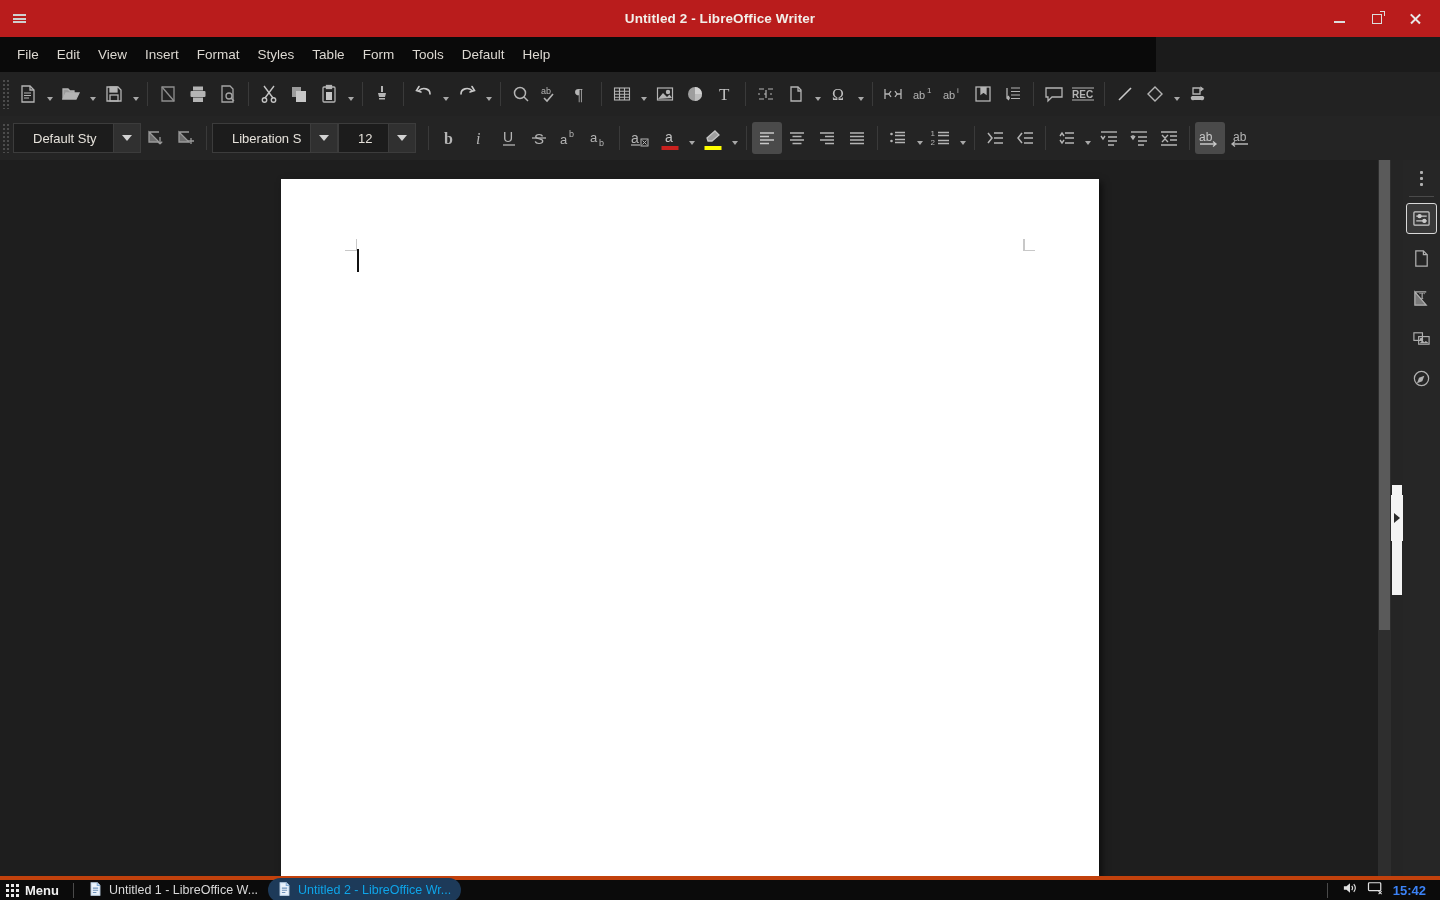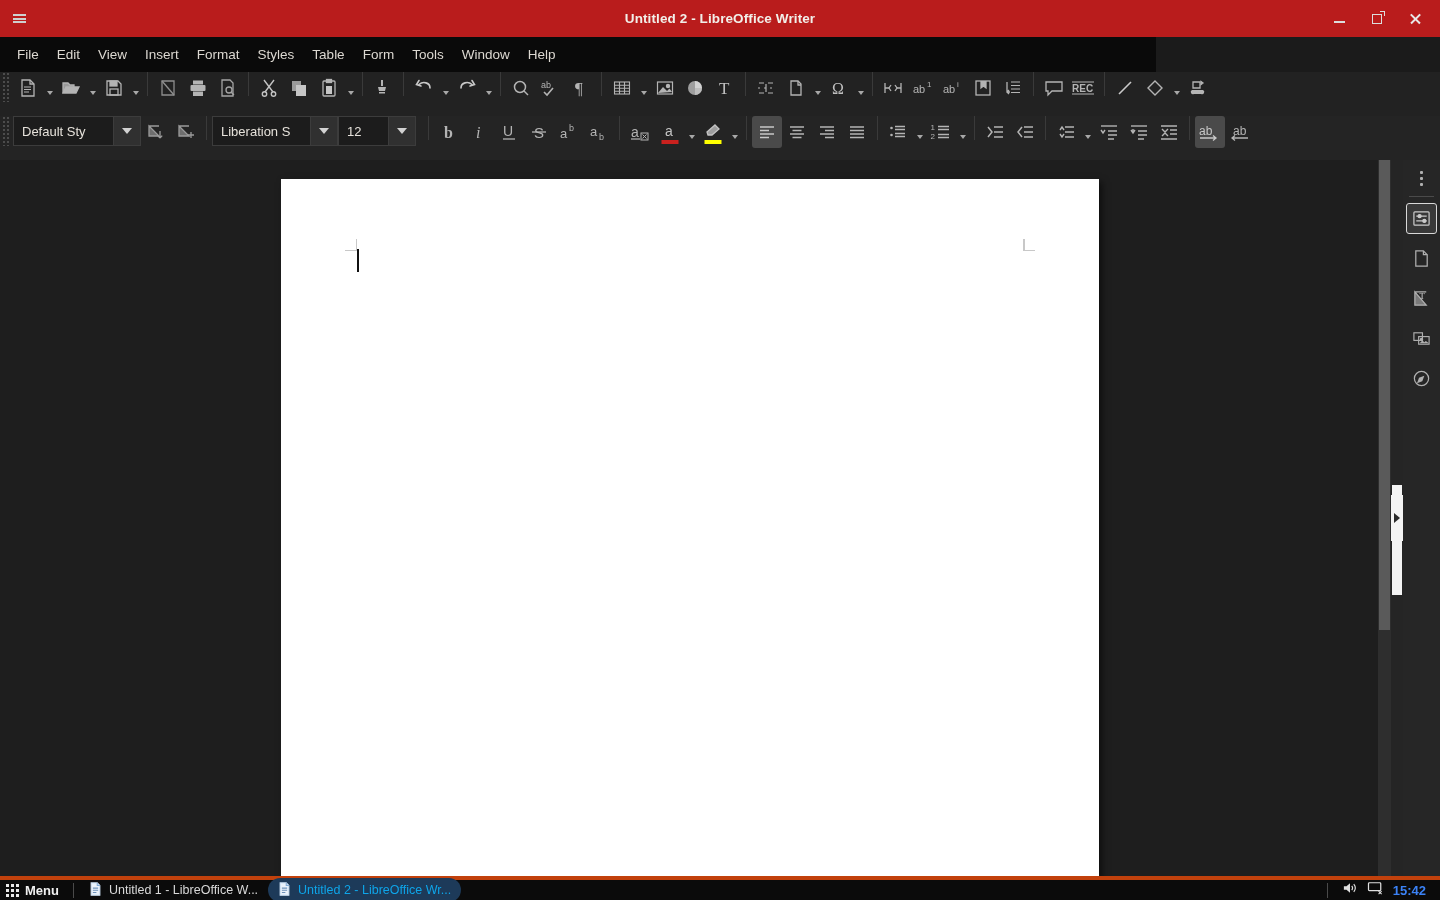--- a/index.html
+++ b/index.html
@@ -51,21 +51,21 @@
     background: #0a0a0a; display: flex; align-items: center; padding-left: 8px;
   }
   .menu-item {
     padding: 4px 9px; font-size: 13.5px; color: #ddd9d2; border-radius: 2px;
     white-space: nowrap;
   }
 
   
   .toolbar {
     position: absolute; left: 0; width: 1440px;
-    background: #222222; display: flex; align-items: flex-start;
+    background: #222222; display: flex; align-items: center;
   }
   #toolbar-standard { top: 72px; height: 44px; }
   #toolbar-formatting { top: 116px; height: 44px; background: #242424; }
 
   .grip {
     width: 9px; height: 30px; margin: 0 2px 0 2px; flex: 0 0 auto;
     background-image: radial-gradient(#5a5a5a 1px, transparent 1.2px);
     background-size: 4px 4px; opacity: .75;
   }
   .tb-sep { width: 1px; height: 24px; background: #3a3a3a; margin: 0 5px; flex:0 0 auto; }
@@ -82,21 +82,21 @@
   }
   .caret::after {
     content:''; width:0;height:0;border-left:3.5px solid transparent;
     border-right:3.5px solid transparent;border-top:4px solid #a8a8a8;
   }
 
   
   .combo { display:flex; align-items:center; flex:0 0 auto; height: 30px; }
   .combo-field {
     height: 30px; background: #1c1c1c; border: 1px solid #3c3c3c;
-    border-right: none; display:flex; align-items:center; padding: 0 8px;
+    border-right: none; display:flex; align-items:center; padding: 0 19px;
     font-size: 13px; color: #e6e2db; overflow:hidden; white-space:nowrap;
   }
   .combo-btn {
     width: 28px; height: 30px; background: #303030; border: 1px solid #3c3c3c;
     display:flex;align-items:center;justify-content:center;
   }
   .combo-btn::after {
     content:''; width:0;height:0;border-left:5px solid transparent;
     border-right:5px solid transparent;border-top:6px solid #d2d2d2;
   }
@@ -220,21 +220,21 @@
   <div class="menubar" id="menubar">
       <div class="menu-item">File</div>
       <div class="menu-item">Edit</div>
       <div class="menu-item">View</div>
       <div class="menu-item">Insert</div>
       <div class="menu-item">Format</div>
       <div class="menu-item">Styles</div>
       <div class="menu-item">Table</div>
       <div class="menu-item">Form</div>
       <div class="menu-item">Tools</div>
-      <div class="menu-item">Window</div>
+      <div class="menu-item">Default</div>
       <div class="menu-item">Help</div>
     </div>
 
   <div class="toolbar" id="toolbar-standard">
     <div class="grip"></div>
 
     <div class="tool" title="New">
       <svg width="20" height="20" viewBox="0 0 20 20" fill="none" stroke="#b4b4b4" stroke-width="1.3">
         <path d="M4 2h8l4 4v12H4z"></path>
           <path d="M12 2v4h4"></path>

